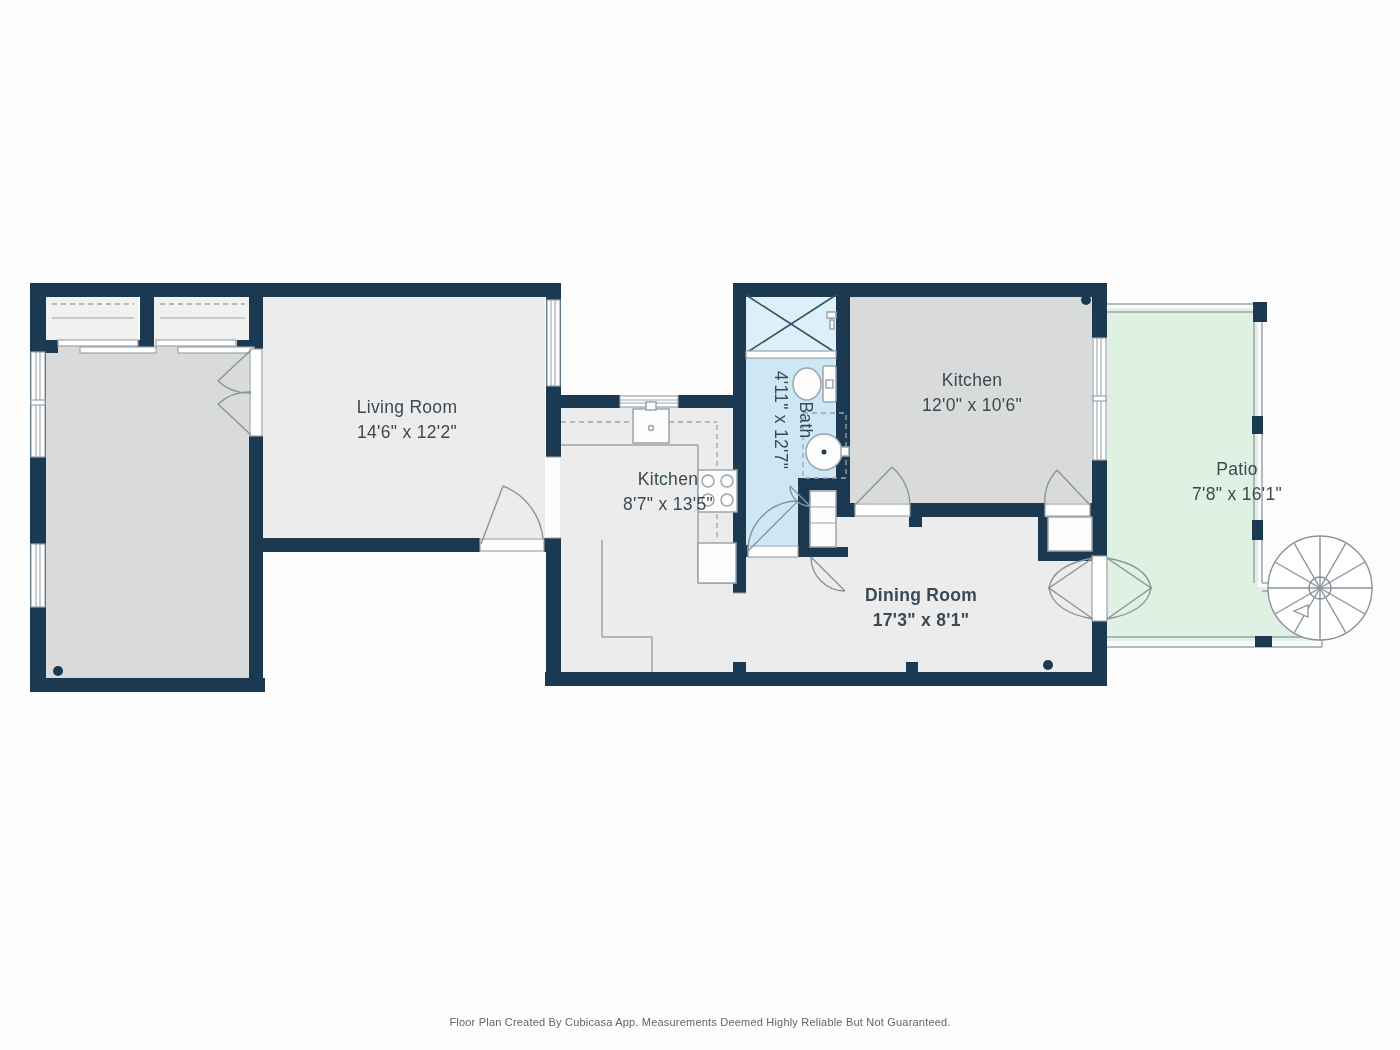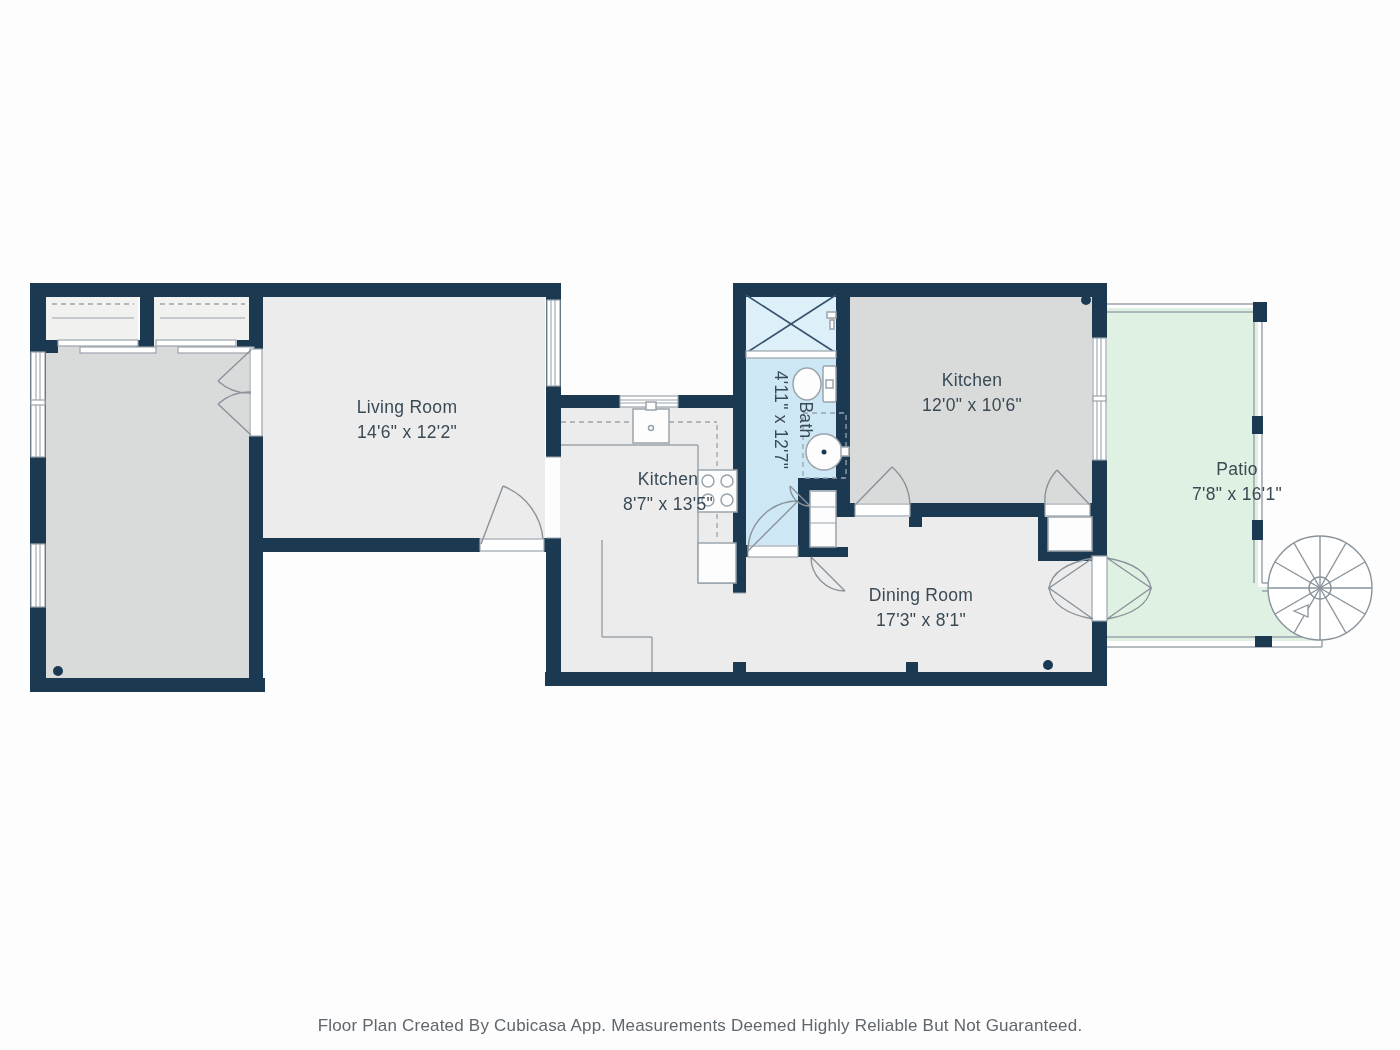--- a/index.html
+++ b/index.html
@@ -19,21 +19,21 @@
   .dash{stroke:var(--line);stroke-width:1.3;fill:none;stroke-dasharray:5 4;}
   .door{fill:#ffffff;stroke:var(--line);stroke-width:1.2;}
   .arc{stroke:#8a939b;stroke-width:1.4;fill:none;}
   .xline{stroke:#35536b;stroke-width:1.6;fill:none;}
   .rail{stroke:var(--line);stroke-width:1.5;fill:none;}
   .dot{fill:var(--wall);}
   .room-label{position:absolute;transform:translate(-50%,-50%);text-align:center;
               color:var(--text);font-size:17.5px;line-height:1.42;letter-spacing:.3px;white-space:nowrap;}
   .label-bath{transform:translate(-50%,-50%) rotate(90deg);}
   #footer-note{position:absolute;left:50%;top:1016px;transform:translateX(-50%);
-               color:#5f666c;font-size:17px;letter-spacing:.2px;white-space:nowrap;}
+               color:#5f666c;font-size:11px;letter-spacing:.2px;white-space:nowrap;}
 </style>
 </head>
 <body>
 
 <div id="stage">
 
   <svg id="plan-svg" width="1400" height="1050" viewBox="0 0 1400 1050">
 
     <g>
       <rect class="f-closet" x="46" y="297" width="92" height="48"></rect>
@@ -241,21 +241,21 @@
     <div>8'7" x 13'5"</div>
   </div>
   <div class="room-label label-bath" style="left:793px;top:420px;">
     <div>Bath</div>
     <div>4'11" x 12'7"</div>
   </div>
   <div class="room-label" style="left:972px;top:393px;">
     <div>Kitchen</div>
     <div>12'0" x 10'6"</div>
   </div>
-  <div class="room-label" style="left:921px;top:608px;">
+  <div class="room-label" style="left:921px;top:608px;font-weight:bold;">
     <div>Dining Room</div>
     <div>17'3" x 8'1"</div>
   </div>
   <div class="room-label" style="left:1237px;top:482px;">
     <div>Patio</div>
     <div>7'8" x 16'1"</div>
   </div>
 
   <div id="footer-note">Floor Plan Created By Cubicasa App. Measurements Deemed Highly Reliable But Not Guaranteed.</div>
 </div>

